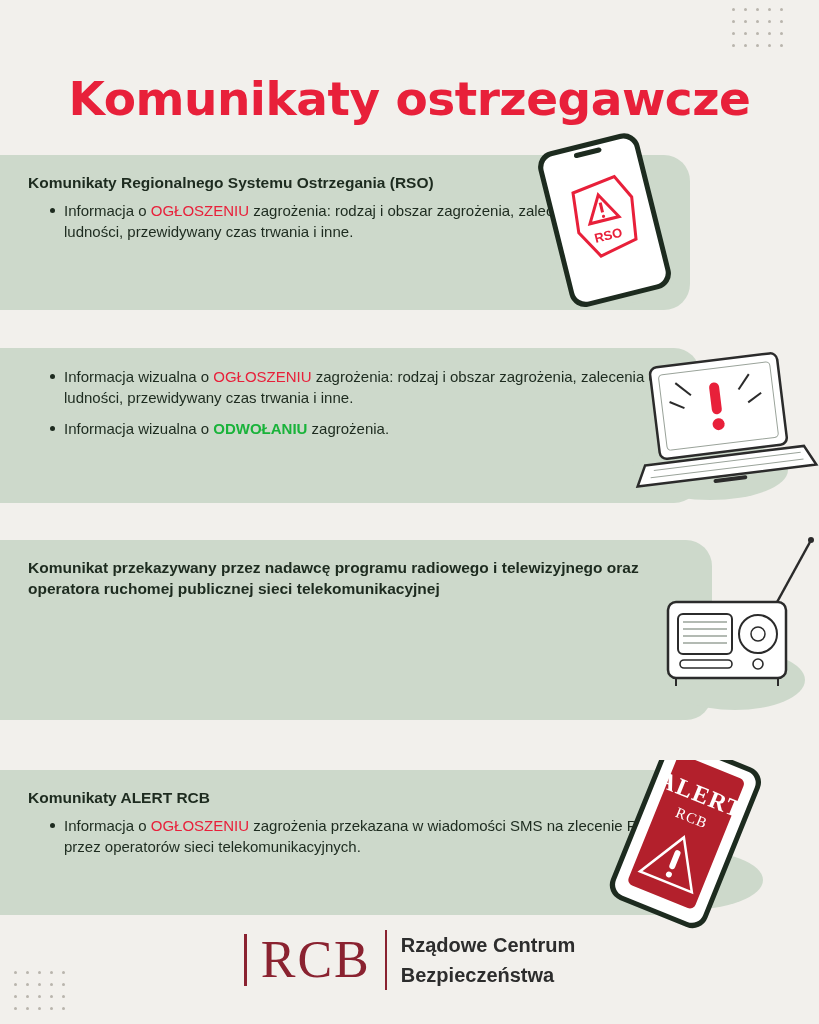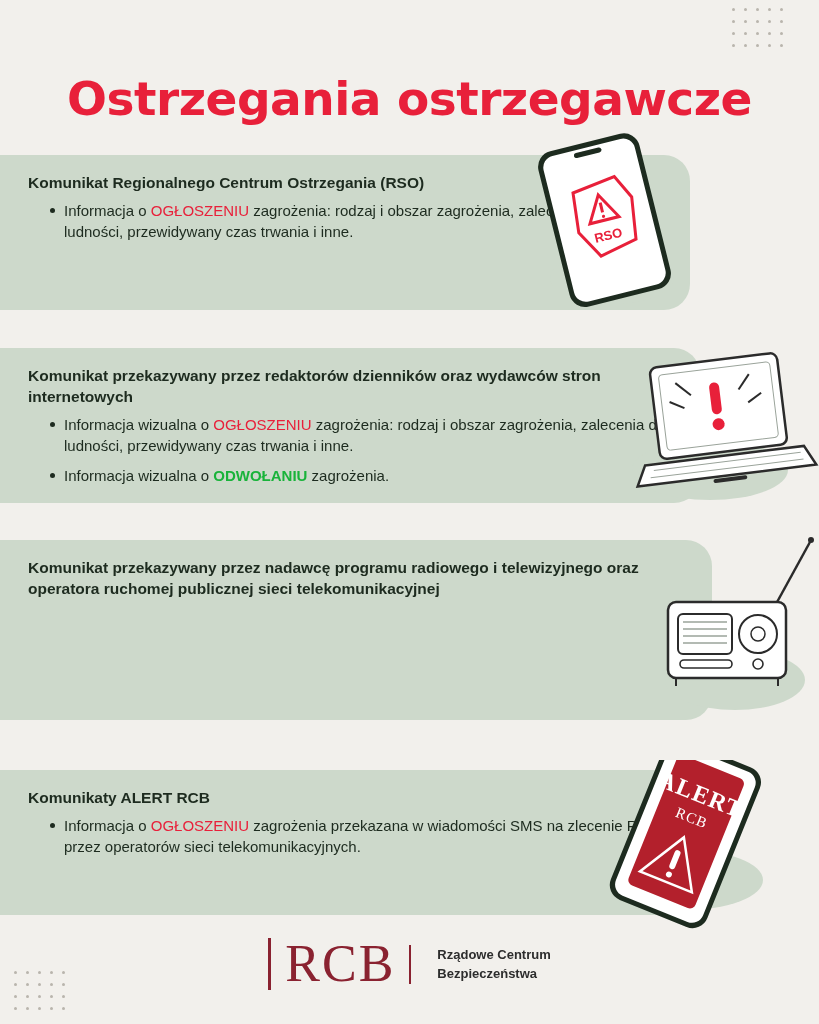--- a/index.html
+++ b/index.html
@@ -108,23 +108,23 @@
     font-family: "Liberation Serif", serif;
     font-size: 52px;
     color: #8a2230;
     letter-spacing: 2px;
     line-height: 1;
     border-left: 3px solid #8a2230;
     padding-left: 14px;
   }
   .rcb-text {
     border-left: 2px solid #8a2230;
-    padding-left: 26px;
+    padding-left: 14px;
     font-family: "Liberation Sans", sans-serif;
-    font-size: 13px;
+    font-size: 20px;
     font-weight: bold;
     color: #2d2d2d;
     line-height: 1.5;
   }
 </style>
 </head>
 <body>
 
 <div class="dots dots-tr">
   <span></span>
@@ -164,25 +164,25 @@
     <span></span>
     <span></span>
     <span></span>
   <span></span>
     <span></span>
     <span></span>
     <span></span>
     <span></span>
 </div>
 
-<h1 class="title">Ostrzegania ostrzegawcze</h1>
+<h1 class="title">Komunikaty ostrzegawcze</h1>
 
 <div class="section sec1">
   <div class="sec-inner">
-    <div class="sec-head">Komunikat Regionalnego Centrum Ostrzegania (RSO)</div>
+    <div class="sec-head">Komunikaty Regionalnego Systemu Ostrzegania (RSO)</div>
     <ul class="bullets">
       <li><span>Informacja o </span><span class="red">OGŁOSZENIU</span><span> zagrożenia: rodzaj i obszar zagrożenia, zalecenia dla ludności, przewidywany czas trwania i inne.</span></li>
     </ul>
   </div>
 </div>
 
 <div class="art art-phone-rso">
   <svg viewBox="0 0 170 185" width="170" height="185">
     <ellipse cx="92" cy="150" rx="62" ry="26" fill="#cdd9cb"></ellipse>
     <g transform="rotate(-14 85 90)">
@@ -193,21 +193,20 @@
       <polygon points="84,66 99,92 69,92" fill="none" stroke="#e8203a" stroke-width="3"></polygon>
       <line x1="84" y1="74" x2="84" y2="84" stroke="#e8203a" stroke-width="3"></line>
       <circle cx="84" cy="88" r="1.6" fill="#e8203a"></circle>
       <text x="84" y="112" font-family="Liberation Sans, sans-serif" font-size="13" font-weight="bold" fill="#e8203a" text-anchor="middle">RSO</text>
     </g>
   </svg>
 </div>
 
 <div class="section sec2">
   <div class="sec-inner">
-    <div class="sec-head">Komunikat przekazywany przez redaktorów dzienników oraz wydawców stron internetowych</div>
     <ul class="bullets">
       <li><span>Informacja wizualna o </span><span class="red">OGŁOSZENIU</span><span> zagrożenia: rodzaj i obszar zagrożenia, zalecenia dla ludności, przewidywany czas trwania i inne.</span></li>
       <li><span>Informacja wizualna o </span><span class="green">ODWOŁANIU</span><span> zagrożenia.</span></li>
     </ul>
   </div>
 </div>
 
 <div class="art art-laptop">
   <svg viewBox="0 0 210 165" width="210" height="165">
     <ellipse cx="95" cy="118" rx="78" ry="30" fill="#cdd9cb"></ellipse>

